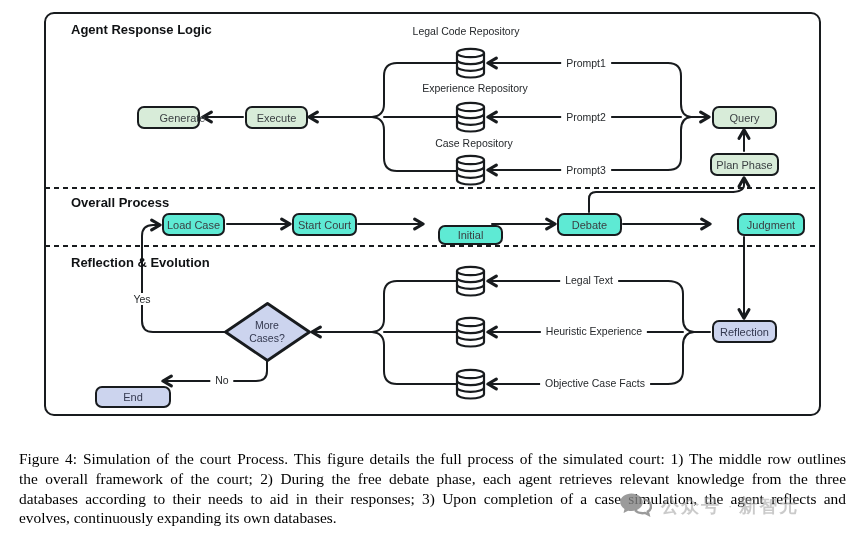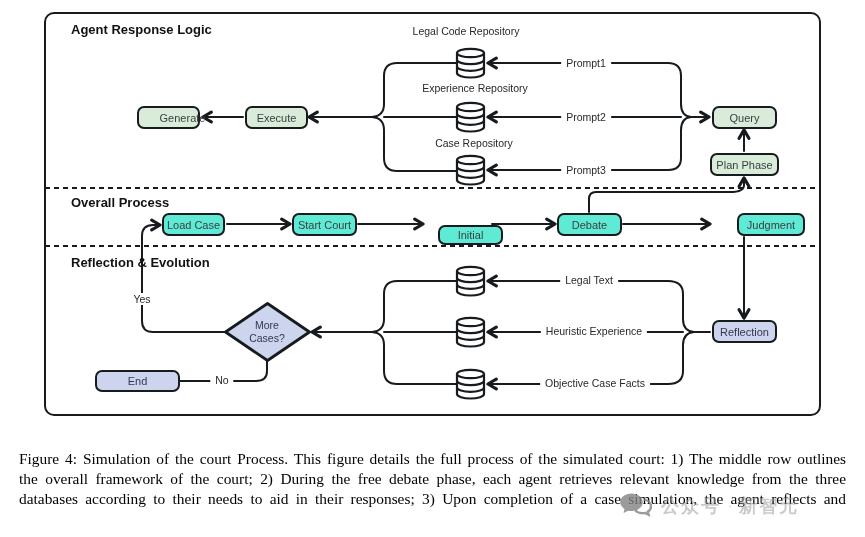--- a/index.html
+++ b/index.html
@@ -118,31 +118,32 @@
   <div class="box yellow" style="left:162px;top:213px;width:63px;height:23px;">Load Case</div>
   <div class="box yellow" style="left:292px;top:213px;width:65px;height:23px;">Start Court</div>
   <div class="box yellow" style="left:438px;top:213px;width:65px;height:20px;margin-top:12px;">Initial</div>
   <div class="box yellow" style="left:557px;top:213px;width:65px;height:23px;">Debate</div>
   <div class="box yellow" style="left:712px;top:213px;width:68px;height:23px;margin-left:25px;">Judgment</div>
 
   <div class="lbl online" style="left:142px;top:293px;">Yes</div>
   <div class="lbl online" style="left:222px;top:374px;">No</div>
   <div class="diamond-text">More
 Cases?</div>
-  <div class="box lav" style="left:95px;top:370px;width:85px;height:22px;">End</div>
+  <div class="box lav" style="left:95px;top:386px;width:76px;height:22px;">End</div>
   <div class="box lav" style="left:712px;top:320px;width:65px;height:23px;">Reflection</div>
 
   <div class="lbl online" style="left:589px;top:274px;">Legal Text</div>
   <div class="lbl online" style="left:594px;top:325px;">Heuristic Experience</div>
   <div class="lbl online" style="left:595px;top:377px;">Objective Case Facts</div>
 
   <div id="caption">
     <div class="capline">Figure 4: Simulation of the court Process. This figure details the full process of the simulated court: 1) The middle row outlines</div>
     <div class="capline">the overall framework of the court; 2) During the free debate phase, each agent retrieves relevant knowledge from the three</div>
     <div class="capline">databases according to their needs to aid in their responses; 3) Upon completion of a case simulation, the agent reflects and</div>
+    <div class="capline last">evolves, continuously expanding its own databases.</div>
   </div>
 
   <div id="watermark">
     <svg class="wm-icon" width="33" height="27" viewBox="0 0 33 27">
       <path d="M12.5,1.5 C6.2,1.5 1.2,5.3 1.2,10.1 c0,2.8 1.7,5.2 4.3,6.8 l-1,4.1 4.6,-2.3 c1.1,0.2 2.2,0.3 3.4,0.3 6.3,0 11.3,-3.9 11.3,-8.9 C23.8,5.3 18.8,1.5 12.5,1.5 z" fill="rgba(130,130,130,0.8)"></path>
       <path d="M24.6,7.4 c4.3,0.8 7.4,3.6 7.4,7 0,2.1 -1.2,4 -3.2,5.2 l0.8,3.1 -3.5,-1.8 c-0.8,0.2 -1.7,0.3 -2.6,0.3 -3,0 -5.7,-1.1 -7.4,-2.9" fill="none" stroke="rgba(130,130,130,0.8)" stroke-width="2.4"></path>
     </svg>
     <span class="wm-text">公众号</span>
     <span class="wm-sep">·</span>
     <span class="wm-text">新智元</span>

